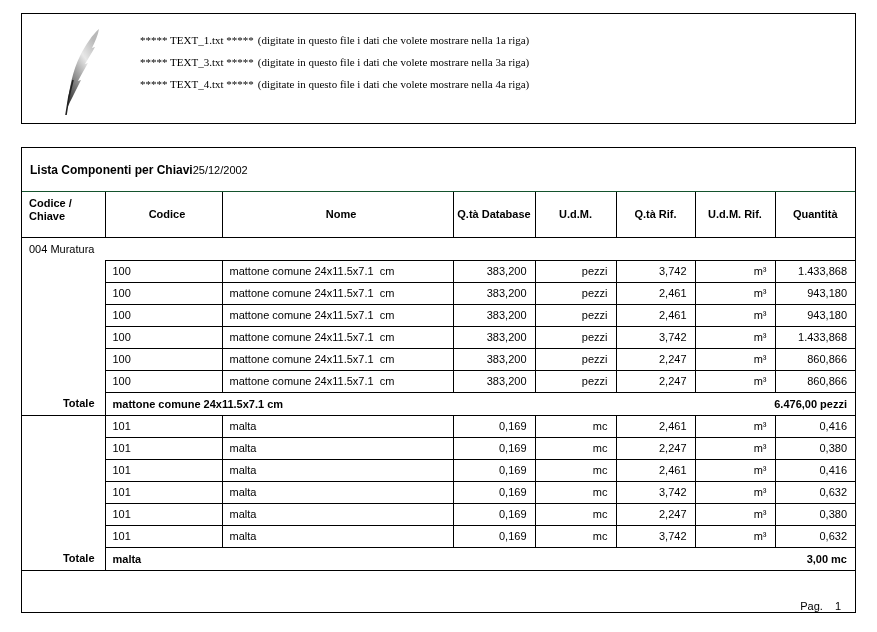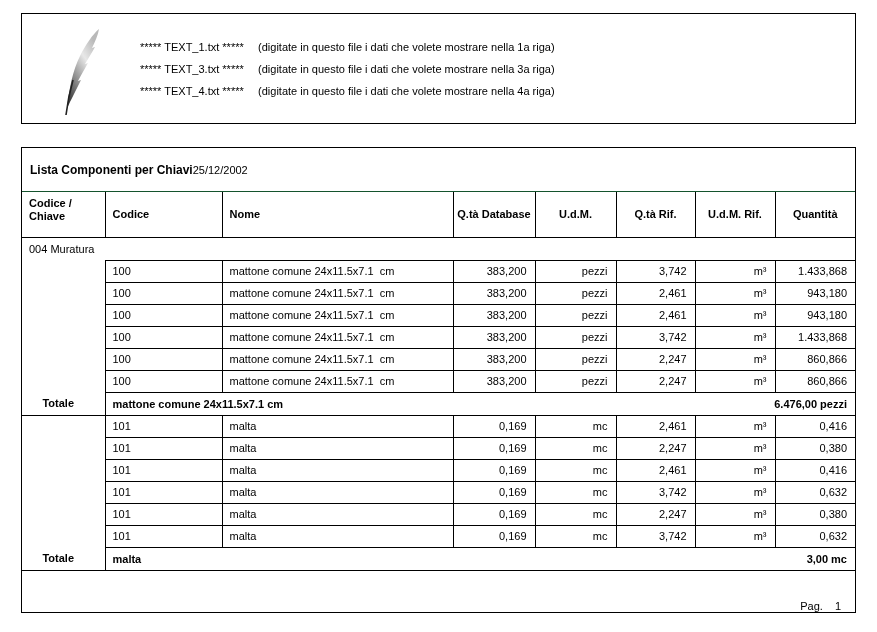--- a/index.html
+++ b/index.html
@@ -12,21 +12,21 @@
   }
   .box {
     position: absolute; left: 21px; width: 835px;
     border: 1px solid #000; background: #fff;
   }
   #header-box { top: 13px; height: 111px; }
   #main-box { top: 147px; height: 466px; display: flex; flex-direction: column; }
 
   
   #quill { position: absolute; left: 33px; top: 12px; width: 56px; height: 92px; }
-  #txt-rows { position: absolute; left: 118px; top: 22px; }
+  #txt-rows { position: absolute; left: 118px; top: 15px; font-family: Liberation Serif, serif; }
   .txt-row { height: 22px; line-height: 22px; font-size: 11px; white-space: nowrap; }
   .txt-row .file { display: inline-block; width: 115px; }
   .txt-row .desc { display: inline-block; }
 
   
   #title-row {
     height: 44px; border-bottom: 1px solid #14532d;
     display: flex; align-items: center; 
     padding: 0 8px; flex: none;
   }
@@ -35,32 +35,32 @@
 
   
   table { border-collapse: collapse; table-layout: fixed; width: 833px; flex: none; }
   td, th { padding: 0; font-size: 11px; overflow: hidden; }
   thead th {
     height: 45px; border-bottom: 1px solid #000;
     font-weight: bold; vertical-align: middle; 
   }
   thead th + th { border-left: 1px solid #000; }
   th.h-key { text-align: left; vertical-align: top; padding: 5px 0 0 7px; line-height: 13px; }
-  th.h-codice, th.h-nome { text-align: left; padding-left: 7px; }
+  th.h-codice, th.h-nome { text-align: center; padding-left: 7px; }
 
   tr.group-row td { height: 23px; padding-left: 7px; text-align: left; border: none; }
   tr.data-row td { height: 22px; border-left: 1px solid #000; border-bottom: 1px solid #000; }
   tr.data-row td.c1 { border: none; }
   tr.data-row.first td { border-top: 1px solid #000; }
   tr.data-row.first td.c1 { border: none; }
   td.t-left { text-align: left; padding-left: 7px; white-space: pre; }
   td.t-right { text-align: right; padding-right: 8px; }
 
   tr.total-row td { height: 23px; font-weight: bold; border-bottom: 1px solid #000; }
-  tr.total-row td.tot-label { text-align: center; padding-right: 10px; }
+  tr.total-row td.tot-label { text-align: right; padding-right: 10px; }
   tr.total-row td.tot-body { border-left: 1px solid #000; }
   .tot-flex { display: flex; justify-content: space-between; align-items: center; height: 100%; padding: 0 8px 0 7px; }
 
   #footer-row {
     flex: 1; display: flex; align-items: flex-end; justify-content: flex-end;
     padding-right: 14px; font-size: 11px;
   }
   #footer-row .pagenum { margin-left: 12px; }
 </style>
 </head>

